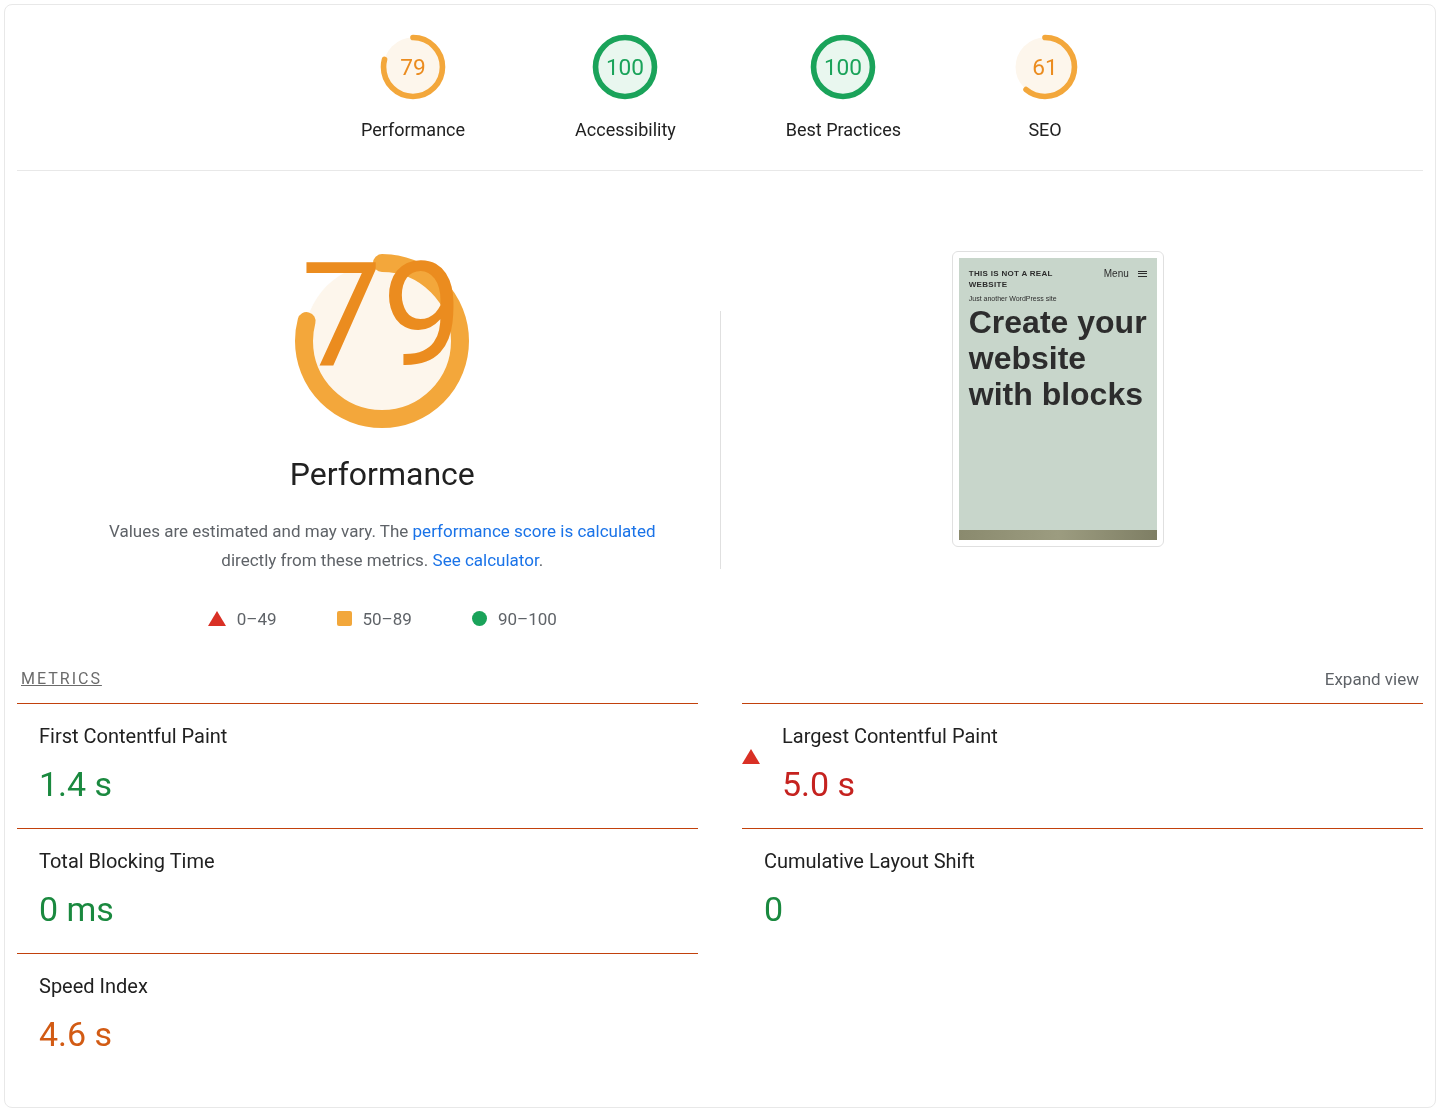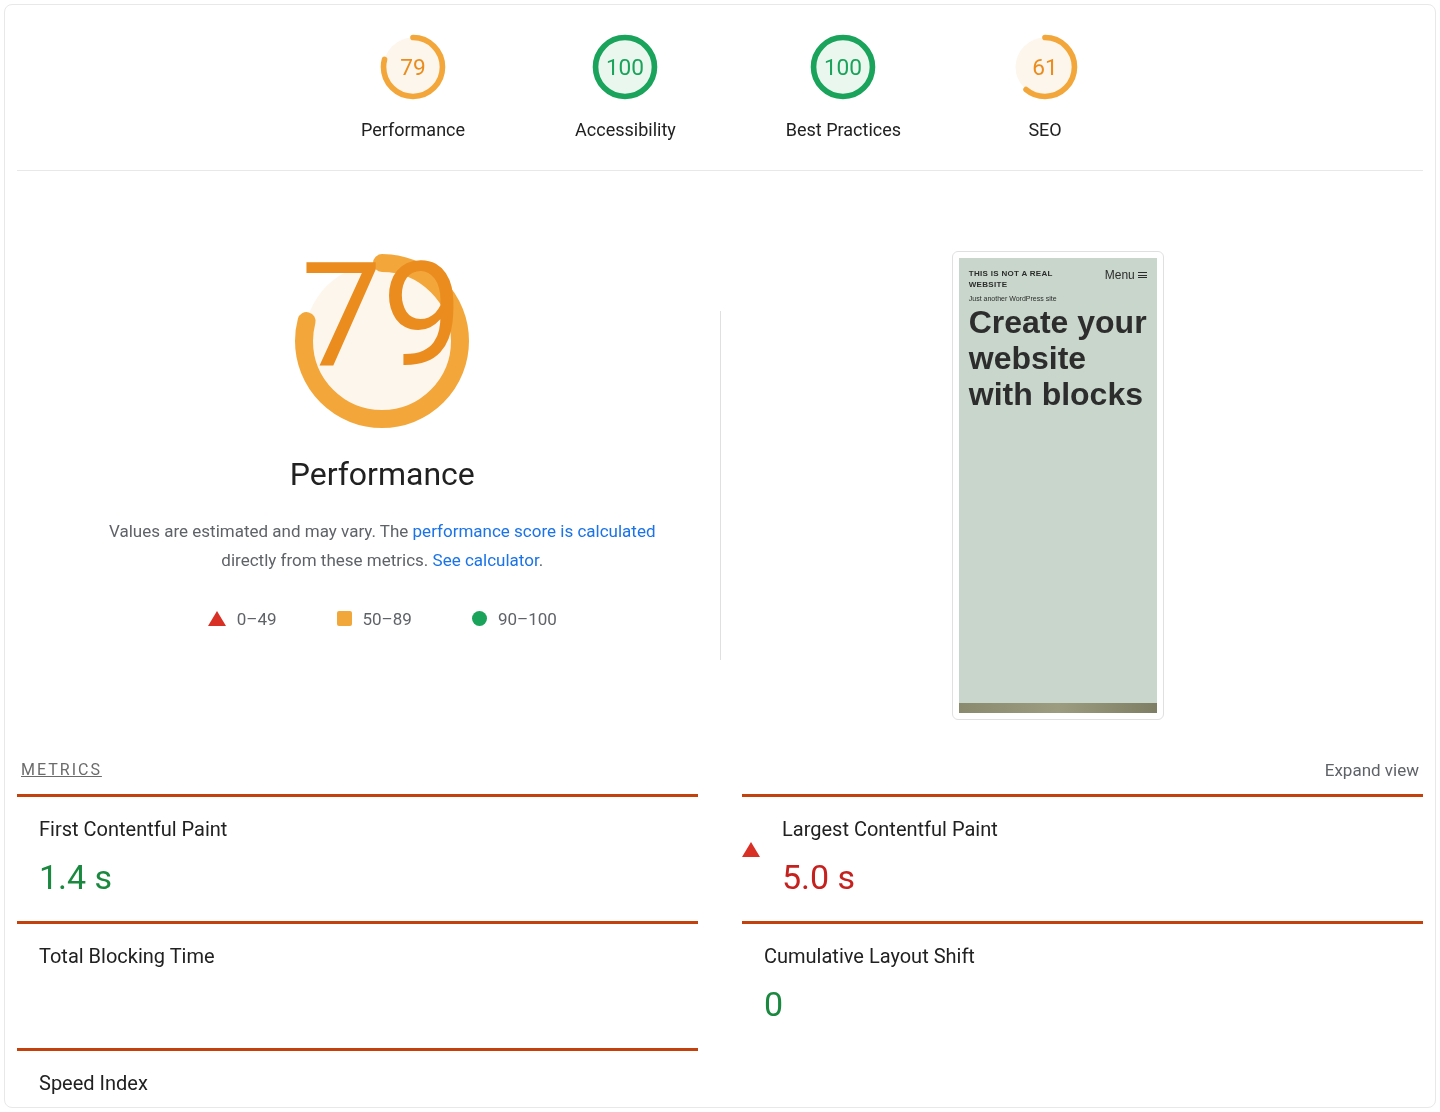--- a/index.html
+++ b/index.html
@@ -81,30 +81,30 @@
 
 
 .preview-frame {
   border: 1px solid #e0e0e0;
   border-radius: 6px;
   padding: 6px;
   background:#fff;
 }
 .preview {
   width: 198px;
-  height: 455px;
+  height: 282px;
   background: #c8d6cb;
   position: relative;
   padding: 10px 10px;
   font-family: Arial, sans-serif;
   color:#2d2d2d;
   overflow:hidden;
 }
 .preview .hdr { font-size: 8px; font-weight:600; letter-spacing:0.3px; width: 110px; line-height:1.4;}
-.preview .menu { position:absolute; top:10px; right:10px; font-size:12px; display:flex; align-items:center; gap:3px;}
+.preview .menu { position:absolute; top:10px; right:10px; font-size:10px; display:flex; align-items:center; gap:9px;}
 .preview .menu-lines { display:flex; flex-direction:column; gap:1.5px;}
 .preview .menu-lines span{display:block; width:9px; height:1px; background:#2d2d2d;}
 .preview .tag { font-size: 7px; margin-top:4px; width:100px; line-height:1.4; }
 .preview .hero { font-size: 32px; line-height:1.13; font-weight:700;}
 .preview .footstrip{ position:absolute; bottom:0; left:0; right:0; height:10px; background: linear-gradient(90deg,#8a8a6e,#9c9c80,#7e7e64);}
 
 
 .metrics-head {
   display: flex;
   justify-content: space-between;
@@ -114,21 +114,21 @@
 .metrics-title { font-size: 16px; letter-spacing: 2px; color: #6b6b6b; text-decoration: underline; }
 .expand { font-size: 17px; color: #5f6368; }
 
 .metrics-grid {
   display: grid;
   grid-template-columns: 1fr 1fr;
   column-gap: 44px;
   padding: 0 12px;
 }
 .metric {
-  border-top: 3px solid #c2410c;
+  border-top: 1px solid #c2410c;
   padding: 20px 0 24px;
   display: flex;
   align-items: flex-start;
   gap: 22px;
 }
 .metric .sym { margin-top: 6px; flex-shrink:0;}
 .metric-name { font-size: 20px; color: #212121; }
 .metric-val { font-size: 34px; font-weight: 400; margin-top: 16px; }
 .val-green { color: #1a893f; }
 .val-red { color: #c5221f; }
@@ -239,20 +239,21 @@
         <div class="sym"><span class="shape-tri"></span></div>
     <div>
       <div class="metric-name">Largest Contentful Paint</div>
       <div class="metric-val val-red">5.0 s</div>
     </div>
       </div>
       <div class="metric">
         <div class="sym"><span class="shape-circ"></span></div>
     <div>
       <div class="metric-name">Total Blocking Time</div>
+      <div class="metric-val val-green">0 ms</div>
     </div>
       </div>
       <div class="metric">
         <div class="sym"><span class="shape-circ"></span></div>
     <div>
       <div class="metric-name">Cumulative Layout Shift</div>
       <div class="metric-val val-green">0</div>
     </div>
       </div>
       <div class="metric">

